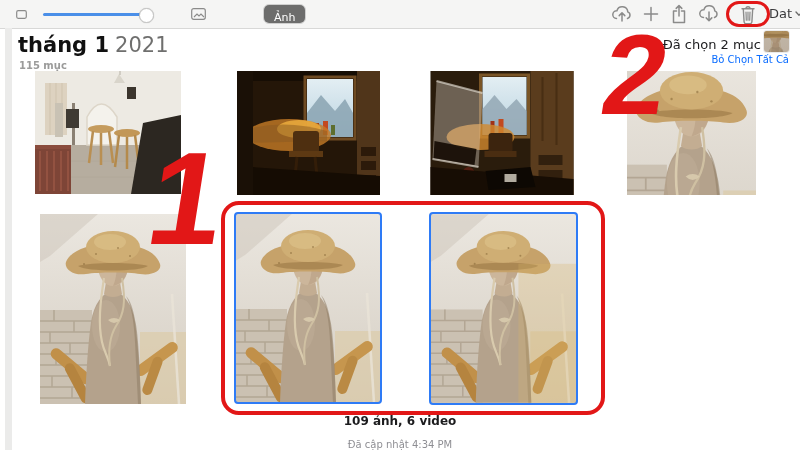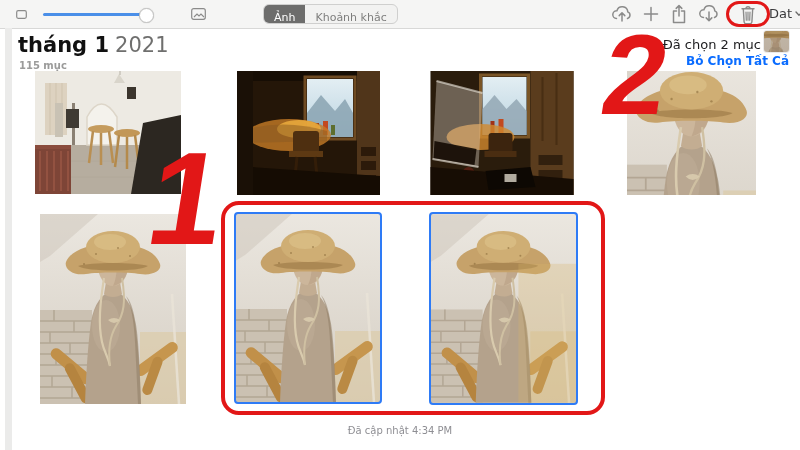--- a/index.html
+++ b/index.html
@@ -24,21 +24,21 @@
   .annot-trash-ring{position:absolute;left:726px;top:1px;width:44px;height:26px;border:3px solid #e21717;border-radius:13px;box-sizing:border-box;pointer-events:none;z-index:40;}
   
   .window-edge{position:absolute;left:5px;top:28px;width:7px;height:422px;background:#ebebea;}
   
   .month-title{position:absolute;left:18px;top:33px;font-size:21px;font-weight:bold;color:#111;}
   .month-title .year{font-weight:normal;color:#6f6f6e;margin-left:6px;text-align:right;}
   .item-count{position:absolute;left:19px;top:60px;font-size:10px;color:#9b9b9a;font-weight:bold;}
   .selection-status{position:absolute;right:39px;top:37px;font-size:13px;color:#1c1c1e;}
   .mini-avatar{position:absolute;left:764px;top:31px;width:25px;height:21px;border-radius:3px;overflow:hidden;box-shadow:0 0 0 1px rgba(0,0,0,.08);}
   .mini-avatar svg{display:block;width:100%;height:100%;}
-  .deselect-all{position:absolute;right:11px;top:54px;font-size:12px;font-weight:bold;color:#0a6cff;}
+  .deselect-all{position:absolute;right:11px;top:54px;font-size:10px;font-weight:normal;color:#0a6cff;}
   
   .photo{position:absolute;background:#eee;}
   .photo svg{display:block;width:100%;height:100%;}
   .photo.selected{outline:2.5px solid #2e7bf6;outline-offset:0px;border-radius:2px;}
   
   .annot-rect{position:absolute;left:221px;top:201px;width:384px;height:214px;border:4px solid #e21717;border-radius:18px;box-sizing:border-box;pointer-events:none;z-index:30;}
   .annot-digit{position:absolute;color:#e21717;font-family:"Liberation Sans","DejaVu Sans",sans-serif;font-weight:bold;line-height:1;transform:skewX(-9deg);z-index:31;pointer-events:none;}
   .digit-1{left:150px;top:133px;font-size:132px;}
   .digit-2{left:604px;top:18px;font-size:114px;}
   
@@ -178,21 +178,20 @@
       <div class="thumb"></div>
     </div>
     <svg width="15" height="12" viewBox="0 0 15 12" style="margin-left:18px">
       <rect x="0.7" y="0.7" width="13.6" height="10.6" rx="2" fill="none" stroke="#8b8b8a" stroke-width="1.2"></rect>
       <path d="M3,9 l3,-3 2,2 2,-2 3,3" fill="none" stroke="#8b8b8a" stroke-width="1.1"></path>
     </svg>
   </div>
 
   <div class="segmented">
     <div class="seg active">Ảnh</div>
-    <div class="seg">Khoảnh khắc</div>
   </div>
 
   <div class="tb-icon" style="left:610px">
     <svg width="24" height="22" viewBox="0 0 24 20">
       <path d="M6.5,14.5 A3.9,3.9 0 0 1 6.9,6.7 A5.6,5.6 0 0 1 17.8,7.9 A3.5,3.5 0 0 1 17.5,14.5" fill="none" stroke="#8b8b8a" stroke-width="1.5" stroke-linecap="round"></path>
       <path d="M12,17 L12,9 M9.2,11.6 L12,8.8 L14.8,11.6" fill="none" stroke="#8b8b8a" stroke-width="1.5" stroke-linecap="round" stroke-linejoin="round"></path>
     </svg>
   </div>
   <div class="tb-icon" style="left:643px;top:6px">
     <svg width="16" height="16" viewBox="0 0 16 16">
@@ -280,14 +279,15 @@
   <svg viewBox="0 0 146 190">
       <use href="#g-mannequin-warm"></use>
     </svg>
 </div>
 
 <div class="annot-rect"></div>
 <div class="annot-digit digit-1">1</div>
 <div class="annot-digit digit-2">2</div>
 
 <div class="footer">
+  <div class="footer-summary">109 ảnh, 6 video</div>
   <div class="footer-updated">Đã cập nhật 4:34 PM</div>
 </div>
 
 </body></html>

